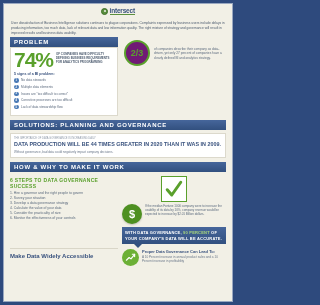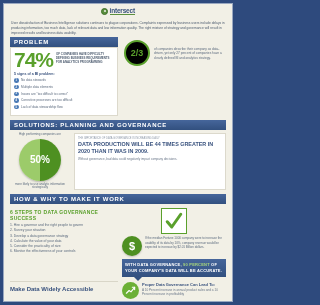--- a/index.html
+++ b/index.html
@@ -68,21 +68,21 @@
   .dot{
     width:4.5px;height:4.5px;border-radius:50%;background:#4a7ab5;flex:none;
     color:#fff;font-size:2.6px;display:flex;align-items:center;justify-content:center;
     font-weight:bold;
   }
   
   .frac-wrap{display:flex;align-items:center;gap:4px;padding:3px 2px;}
   .frac-circle{
     width:26px;height:26px;border-radius:50%;border:2px solid #5aa02c;
     display:flex;align-items:center;justify-content:center;flex:none;
-    background:#000000;box-sizing:border-box;
+    background:#701a75;box-sizing:border-box;
   }
   .frac-circle span{font-size:9px;font-weight:bold;color:#5aa02c;}
   .frac-text{font-size:3.2px;line-height:1.4;color:#5b6a7e;}
   
   .sol-body{display:flex;gap:4px;padding-top:3px;}
   .pie-side{width:60px;flex:none;text-align:center;}
   .pie-cap{font-size:3px;color:#5b6a7e;line-height:1.3;margin-bottom:2px;}
   .pie{
     width:42px;height:42px;border-radius:50%;margin:0 auto;
     background:conic-gradient(#4e9021 0 50%, #9ccb6a 50% 100%);
@@ -193,27 +193,20 @@
           <span>2/3</span>
         </div>
         <div class="frac-text">of companies describe their company as data-driven, yet only 27 percent of companies have a clearly defined BI and analytics strategy.</div>
       </div>
     </div>
   </div>
 
   <div style="padding:4px 6px 0 6px;">
     <div class="sec-head">SOLUTIONS: PLANNING AND GOVERNANCE</div>
     <div class="sol-body">
-      <div class="pie-side">
-        <div class="pie-cap">High performing companies are</div>
-        <div class="pie">
-          <span>50%</span>
-        </div>
-        <div class="pie-sub">more likely to use analytic information strategically</div>
-      </div>
       <div class="callout">
         <div class="callout-kicker">THE IMPORTANCE OF DATA GOVERNANCE IS INCREASING DAILY</div>
         <div class="callout-big">DATA PRODUCTION WILL BE 44 TIMES GREATER IN 2020 THAN IT WAS IN 2009.</div>
         <div class="callout-sub">Without governance, bad data could negatively impact company decisions.</div>
       </div>
     </div>
   </div>
 
   <div style="padding:4px 6px 0 6px;">
     <div class="sec-head">HOW &amp; WHY TO MAKE IT WORK</div>

